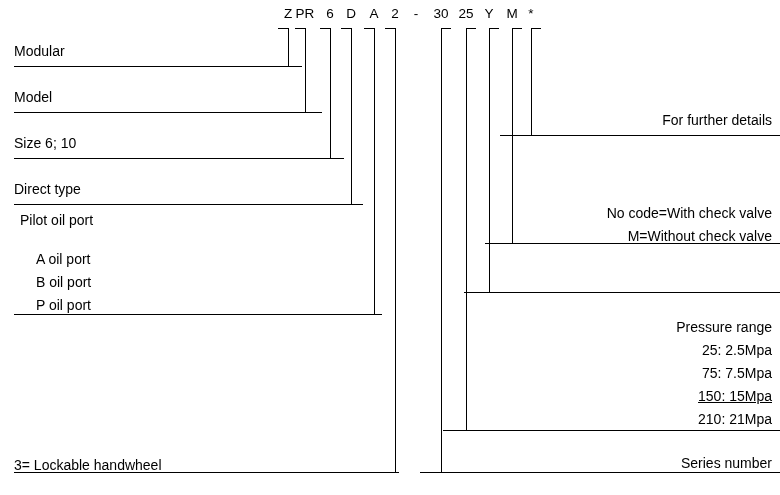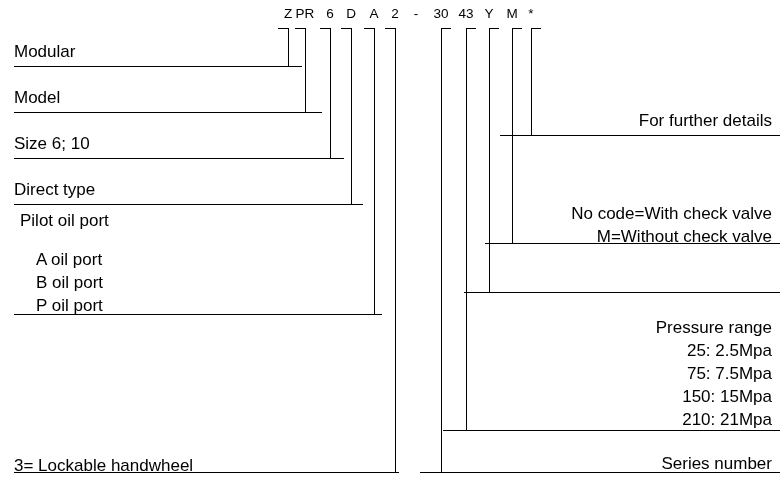--- a/index.html
+++ b/index.html
@@ -36,41 +36,41 @@
   }
   .vline {
     position: absolute;
     width: 0;
     border-left: 1.4px solid #000;
   }
   
   .lbl {
     position: absolute;
     white-space: nowrap;
-    font-size: 17px;
+    font-size: 14px;
     line-height: 15px;
     color: #000;
   }
   .lbl-left  { text-align: left; }
   .lbl-right { text-align: right; }
 </style>
 </head>
 <body>
 
 <div id="diagram">
 
 <div class="code-char" style="left: 274px; width: 28px;">Z</div>
     <div class="code-char" style="left: 291px; width: 28px;">PR</div>
     <div class="code-char" style="left: 316px; width: 28px;">6</div>
     <div class="code-char" style="left: 337px; width: 28px;">D</div>
     <div class="code-char" style="left: 360px; width: 28px;">A</div>
     <div class="code-char" style="left: 381px; width: 28px;">2</div>
     <div class="code-char" style="left: 402px; width: 28px;">-</div>
     <div class="code-char" style="left: 427px; width: 28px;">30</div>
-    <div class="code-char" style="left: 452px; width: 28px;">43</div>
+    <div class="code-char" style="left: 452px; width: 28px;">25</div>
     <div class="code-char" style="left: 475px; width: 28px;">Y</div>
     <div class="code-char" style="left: 498px; width: 28px;">M</div>
     <div class="code-char" style="left: 517px; width: 28px;">*</div>
     <div class="hline" style="left: 278px; top: 28px; width: 10px;"></div>
     <div class="vline" style="left: 288px; top: 28px; height: 38px;"></div>
     <div class="hline" style="left: 14px; top: 66px; width: 288px;"></div>
     <div class="hline" style="left: 295px; top: 28px; width: 10px;"></div>
     <div class="vline" style="left: 305px; top: 28px; height: 84px;"></div>
     <div class="hline" style="left: 14px; top: 112px; width: 308px;"></div>
     <div class="hline" style="left: 320px; top: 28px; width: 10px;"></div>
@@ -109,15 +109,15 @@
     <div class="lbl lbl-left" style="left: 36px; top: 275px;">B oil port</div>
     <div class="lbl lbl-left" style="left: 36px; top: 298px;">P oil port</div>
     <div class="lbl lbl-left" style="left: 14px; top: 458px;">3=  Lockable handwheel</div>
     <div class="lbl lbl-right" style="right: 8px; top: 113px;">For further details</div>
     <div class="lbl lbl-right" style="right: 8px; top: 229px;">M=Without check valve</div>
     <div class="lbl lbl-right" style="right: 8px; top: 206px;">No code=With check valve</div>
     <div class="lbl lbl-right" style="right: 8px; top: 456px;">Series number</div>
     <div class="lbl lbl-right" style="right: 8px; top: 320px;">Pressure range</div>
     <div class="lbl lbl-right" style="right: 8px; top: 343px;">25: 2.5Mpa</div>
     <div class="lbl lbl-right" style="right: 8px; top: 366px;">75: 7.5Mpa</div>
-    <div class="lbl lbl-right" style="right: 8px; top: 389px;">150: 15Mpa</div>
+    <div class="lbl lbl-right" style="right: 8px; top: 389px; text-decoration: underline;">150: 15Mpa</div>
     <div class="lbl lbl-right" style="right: 8px; top: 412px;">210: 21Mpa</div>
   </div>
 
 </body></html>

